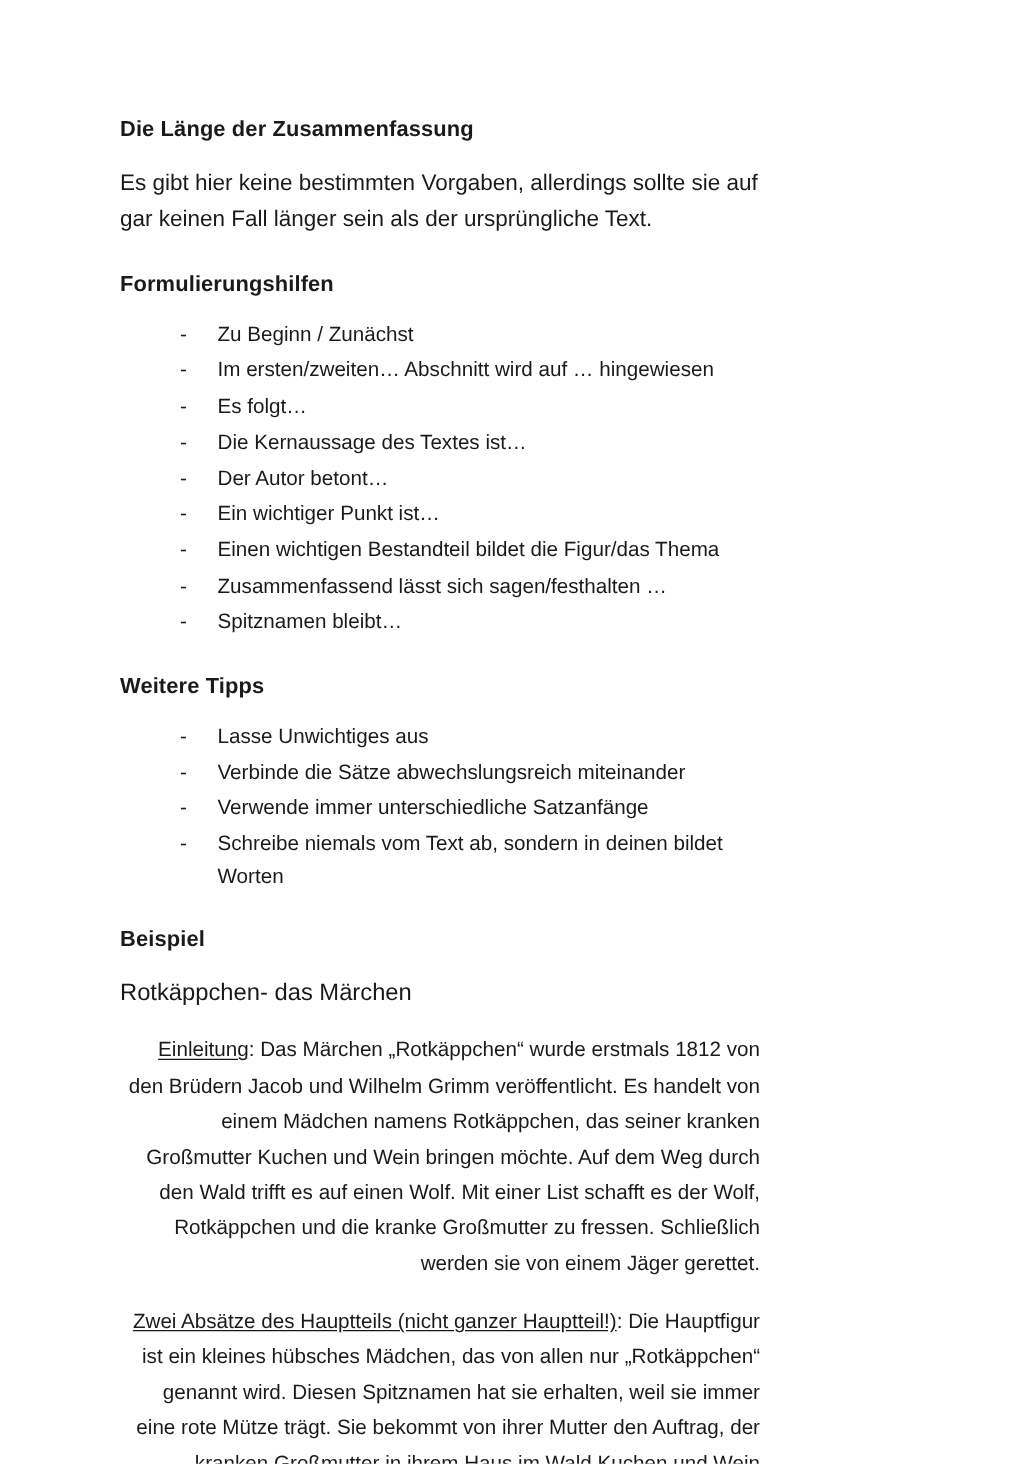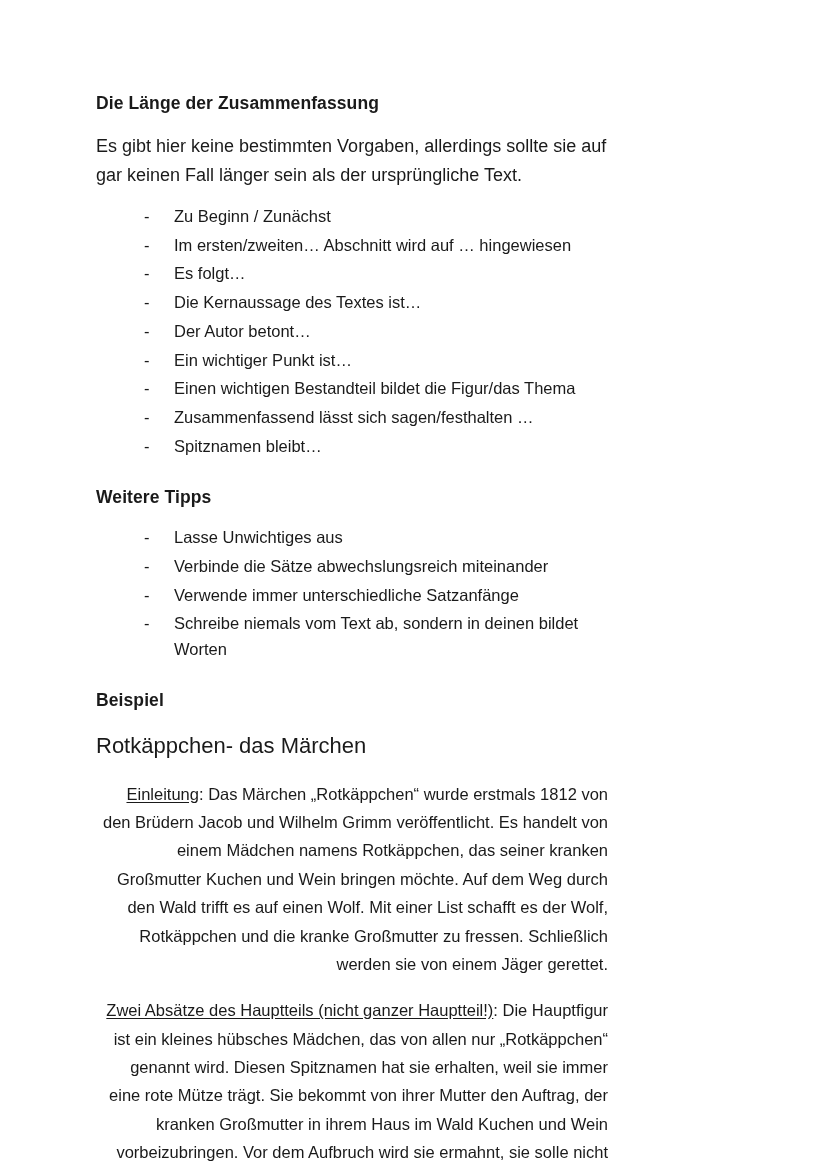--- a/index.html
+++ b/index.html
@@ -51,21 +51,21 @@
   ul.doc-list li .dash {
     position: absolute;
     left: 0;
     top: 0;
   }
   .u {
     text-decoration: underline;
     text-underline-offset: 2px;
   }
   .example-title {
-    font-size: 22px;
+    font-size: 19px;
     line-height: 1.6;
     margin: 0 0 16px 0;
   }
   .para-block {
     margin-bottom: 18px;
     text-align: right;
   }
   .para-block p {
     margin: 0;
     font-size: 16.5px;
@@ -73,20 +73,21 @@
   }
 </style>
 </head>
 <body>
 
 <div class="page">
 
   <h2 class="doc-heading">Die Länge der Zusammenfassung</h2>
   <p class="doc-para">Es gibt hier keine bestimmten Vorgaben, allerdings sollte sie auf gar keinen Fall länger sein als der ursprüngliche Text.</p>
 
+  <h2 class="doc-heading spaced">Formulierungshilfen</h2>
   <ul class="doc-list">
     <li><span class="dash">-</span><span>Zu Beginn / Zunächst</span></li>
     <li><span class="dash">-</span><span>Im ersten/zweiten… Abschnitt wird auf … hingewiesen</span></li>
     <li><span class="dash">-</span><span>Es folgt…</span></li>
     <li><span class="dash">-</span><span>Die Kernaussage des Textes ist…</span></li>
     <li><span class="dash">-</span><span>Der Autor betont…</span></li>
     <li><span class="dash">-</span><span>Ein wichtiger Punkt ist…</span></li>
     <li><span class="dash">-</span><span>Einen wichtigen Bestandteil bildet die Figur/das Thema</span></li>
     <li><span class="dash">-</span><span>Zusammenfassend lässt sich sagen/festhalten …</span></li>
     <li><span class="dash">-</span><span>Spitznamen bleibt…</span></li>

